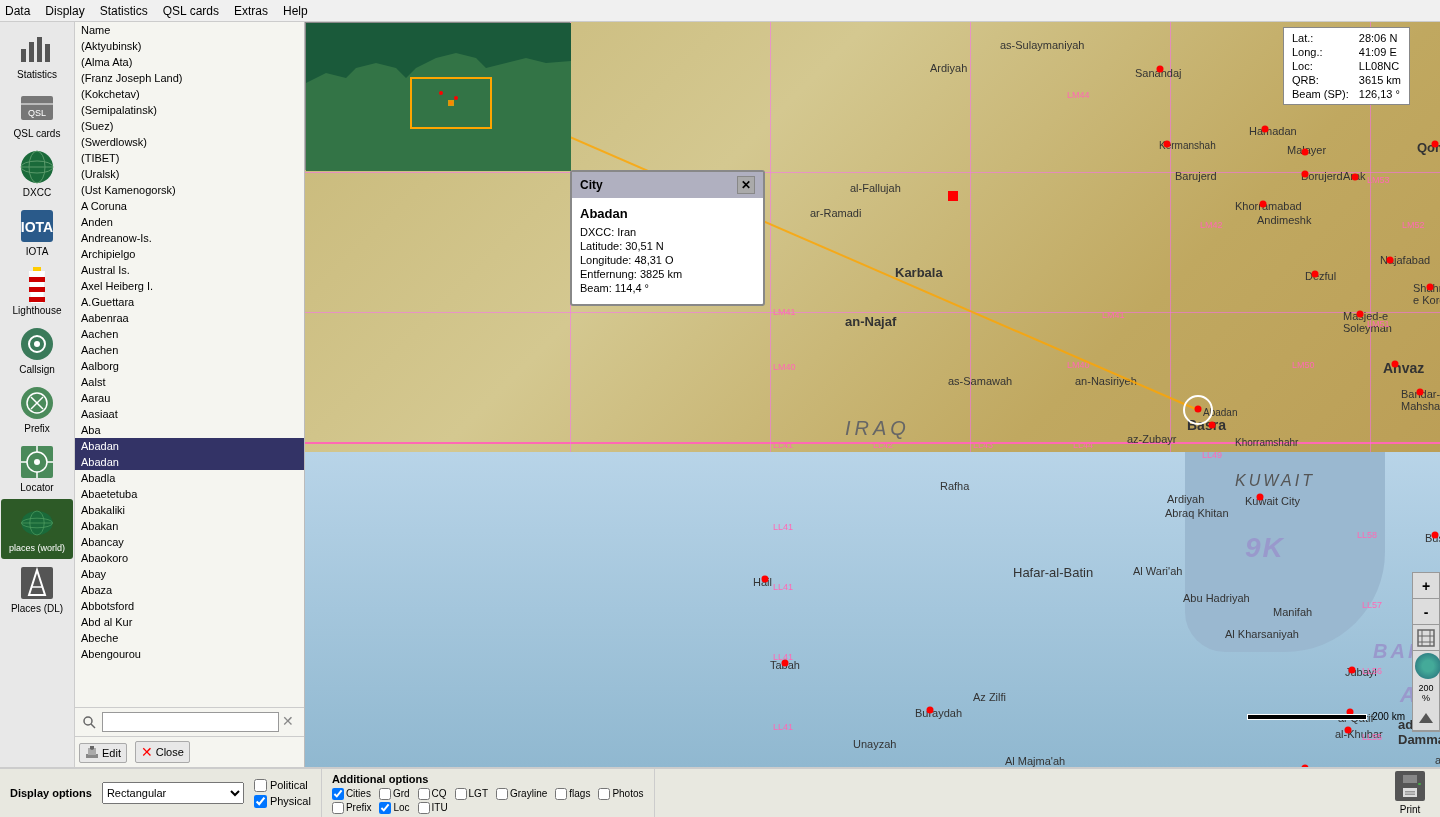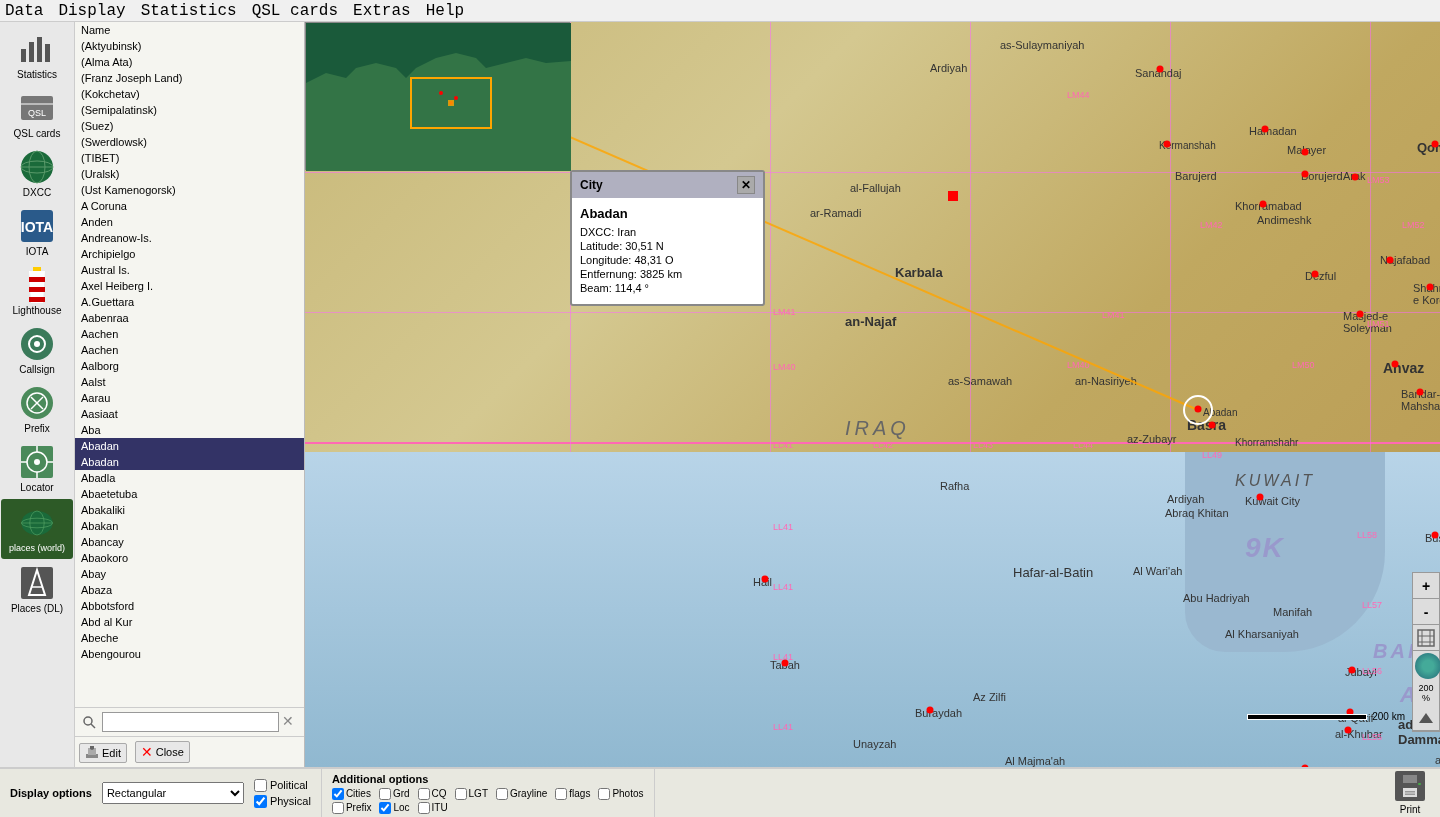--- a/index.html
+++ b/index.html
@@ -3,21 +3,21 @@
   <meta charset="utf-8">
   <style>
     * { margin: 0; padding: 0; box-sizing: border-box; }
     body { font-family: Arial, sans-serif; font-size: 11px; background: #d4c89a; width: 1440px; height: 817px; overflow: hidden; display: flex; flex-direction: column; }
 
     
     .menu-bar {
       display: flex; align-items: center; background: #f0f0f0; border-bottom: 1px solid #ccc;
       padding: 2px 5px; gap: 15px; height: 22px;
     }
-    .menu-item { cursor: pointer; font-size: 16px; font-family: Liberation Mono, monospace; }
+    .menu-item { cursor: pointer; font-size: 12px; }
 
     
     .main-layout { display: flex; flex: 1; overflow: hidden; }
 
     
     .sidebar {
       width: 75px; background: #e8e8e8; border-right: 1px solid #ccc;
       display: flex; flex-direction: column; align-items: center; padding-top: 5px; gap: 2px;
       flex-shrink: 0;
     }
@@ -408,20 +408,32 @@
         <rect x="105" y="55" width="80" height="50" fill="none" stroke="orange" stroke-width="2"></rect>
 
         <circle cx="135" cy="70" r="2" fill="red"></circle>
         <circle cx="150" cy="75" r="2" fill="red"></circle>
         <circle cx="145" cy="80" r="2" fill="red"></circle>
 
         <rect x="142" y="77" width="6" height="6" fill="orange" opacity="0.8"></rect>
       </svg>
     </div>
 
+    <div class="info-panel">
+      <span>Lat.:</span>
+      <span>28:06 N</span>
+      <span>Long.:</span>
+      <span>41:09 E</span>
+      <span>Loc:</span>
+      <span>LL08NC</span>
+      <span>QRB:</span>
+      <span>3615 km</span>
+      <span>Beam (SP):</span>
+      <span>126,13 °</span>
+    </div>
 
     <div class="city-popup">
       <div class="city-popup-header">
         <span>City</span>
         <div class="city-popup-close">✕</div>
       </div>
       <div class="city-popup-body">
         <div class="city-name">Abadan</div>
         <div class="city-field">DXCC: Iran</div>
         <div class="city-field">Latitude: 30,51 N</div>

